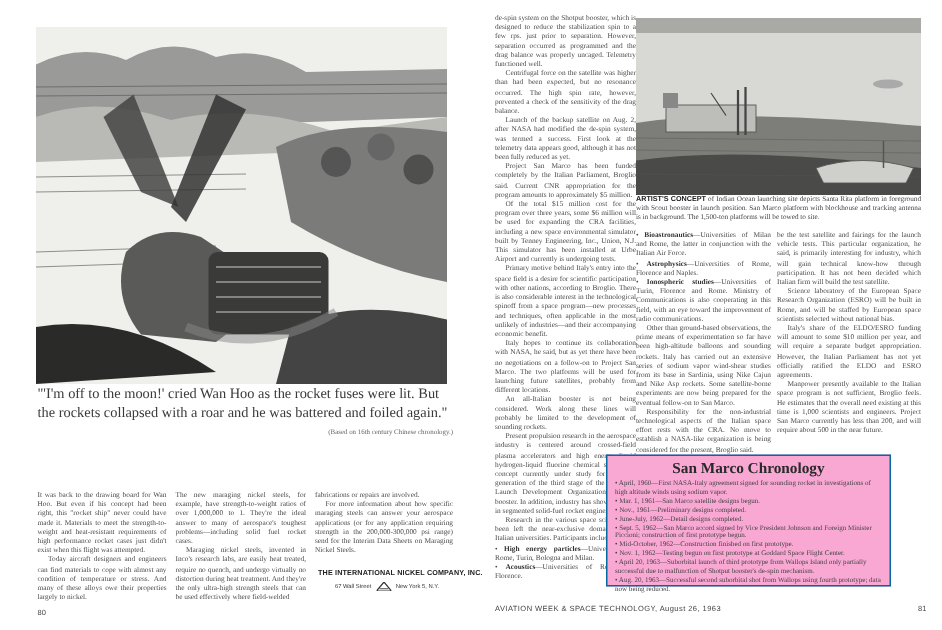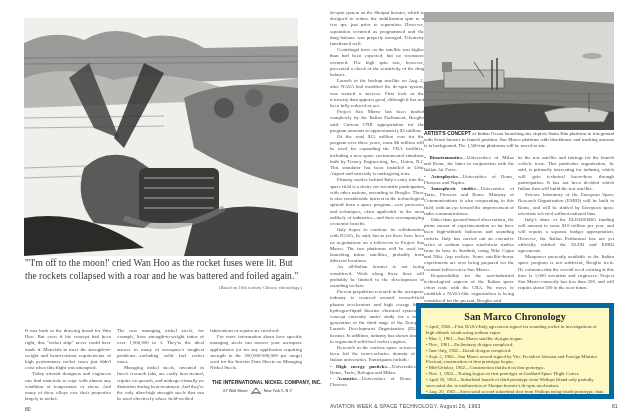--- a/index.html
+++ b/index.html
@@ -25,21 +25,21 @@
   .folio-right{left:612px;top:403px;}
   .running{position:absolute;left:330px;top:403px;font-size:5px;letter-spacing:0.3px;font-family:"Liberation Sans","DejaVu Sans",sans-serif;color:#444;}
   .rc1{left:330px;top:10px;width:94px;}
   .photo{position:absolute;left:424px;top:12px;width:190px;height:118px;background:#ddd;overflow:hidden;}
   .photo svg{width:100%;height:100%;display:block;}
   .photo-cap{position:absolute;left:424px;top:131px;width:190px;font-size:4.8px;line-height:6px;color:#444;text-align:justify;}
   .photo-cap b{font-family:"Liberation Sans","DejaVu Sans",sans-serif;font-size:4.8px;color:#222;}
   .rc2{left:424px;top:155px;width:90px;}
   .rc3{left:518px;top:155px;width:96px;}
   .col .bullet b{font-weight:bold;color:#333;}
-  .chron{position:absolute;left:416px;top:303px;width:188px;height:86px;border:5px solid #0369a1;background:#fef9c3;padding:0;}
+  .chron{position:absolute;left:404px;top:303px;width:188px;height:86px;border:1px solid #0369a1;background:#f9a8d4;padding:0;}
   .chron h3{margin:3px 0 2px 0;text-align:center;font-size:10.2px;font-weight:bold;color:#2a2a2a;font-family:"Liberation Serif","DejaVu Serif",serif;}
   .chron ul{list-style:none;margin:0;padding:0 5px;}
   .chron li{font-size:4.7px;line-height:5.9px;color:#444;}
 </style>
 </head>
 <body>
 
 <div class="page left">
   <div class="illus" title="Engraving of Wan Hoo seated in a rocket-propelled chair with kites, surrounded by attendants lighting fuses">
     <svg viewBox="0 0 274 238" preserveAspectRatio="none">

